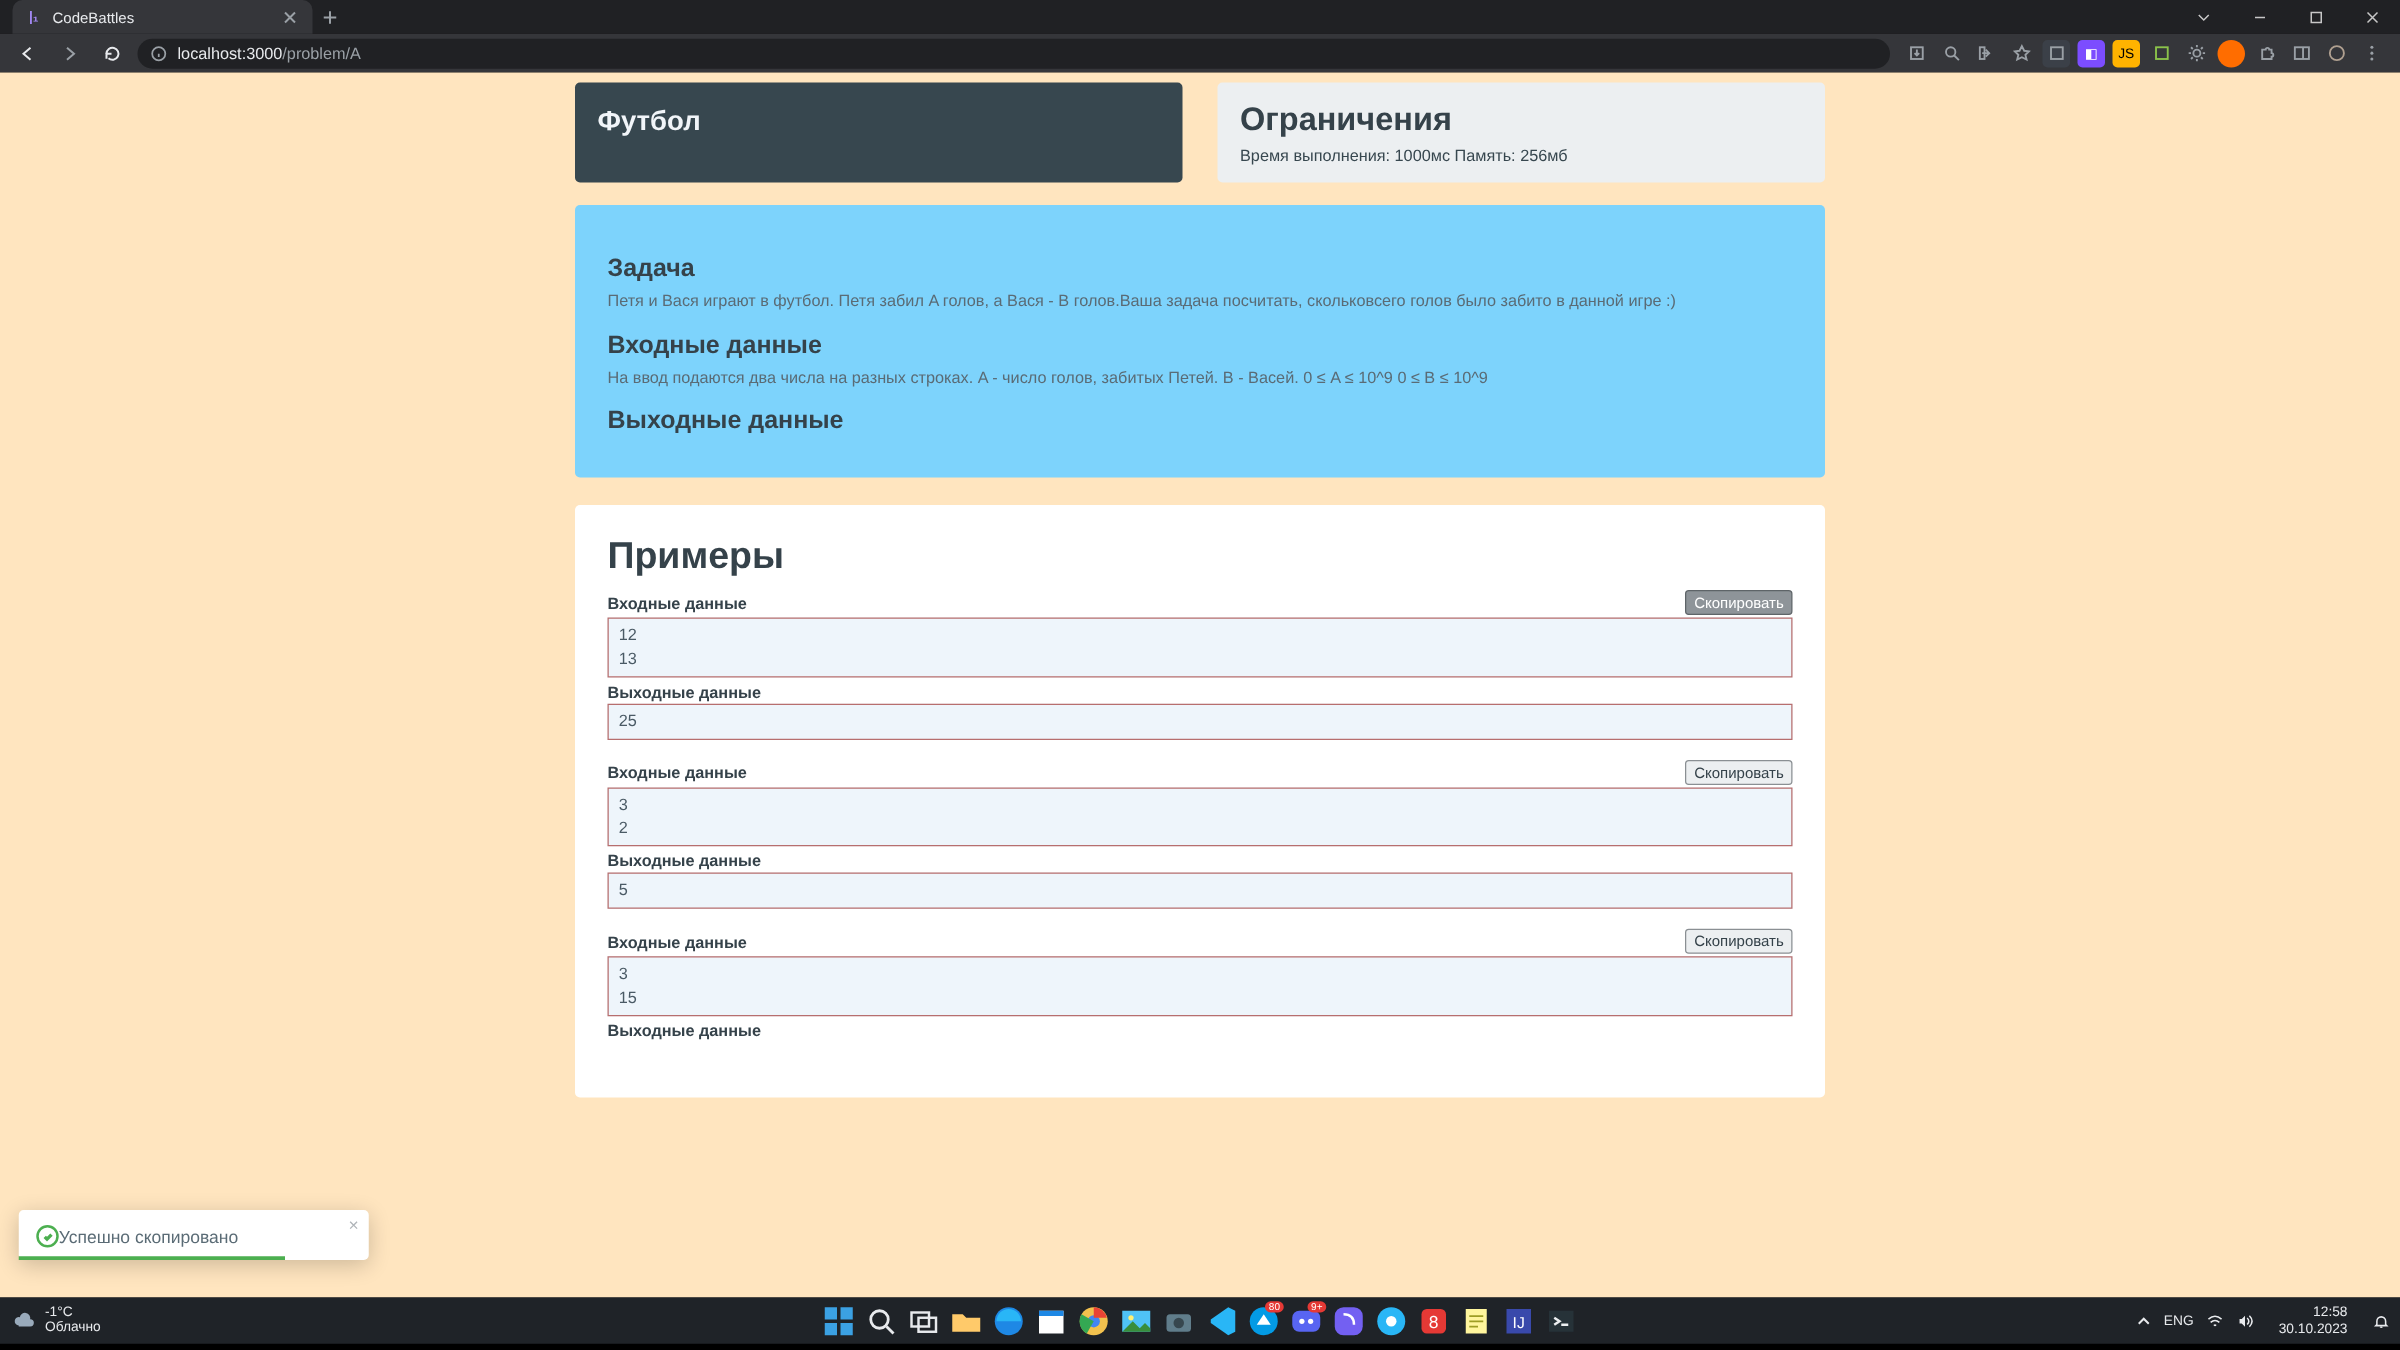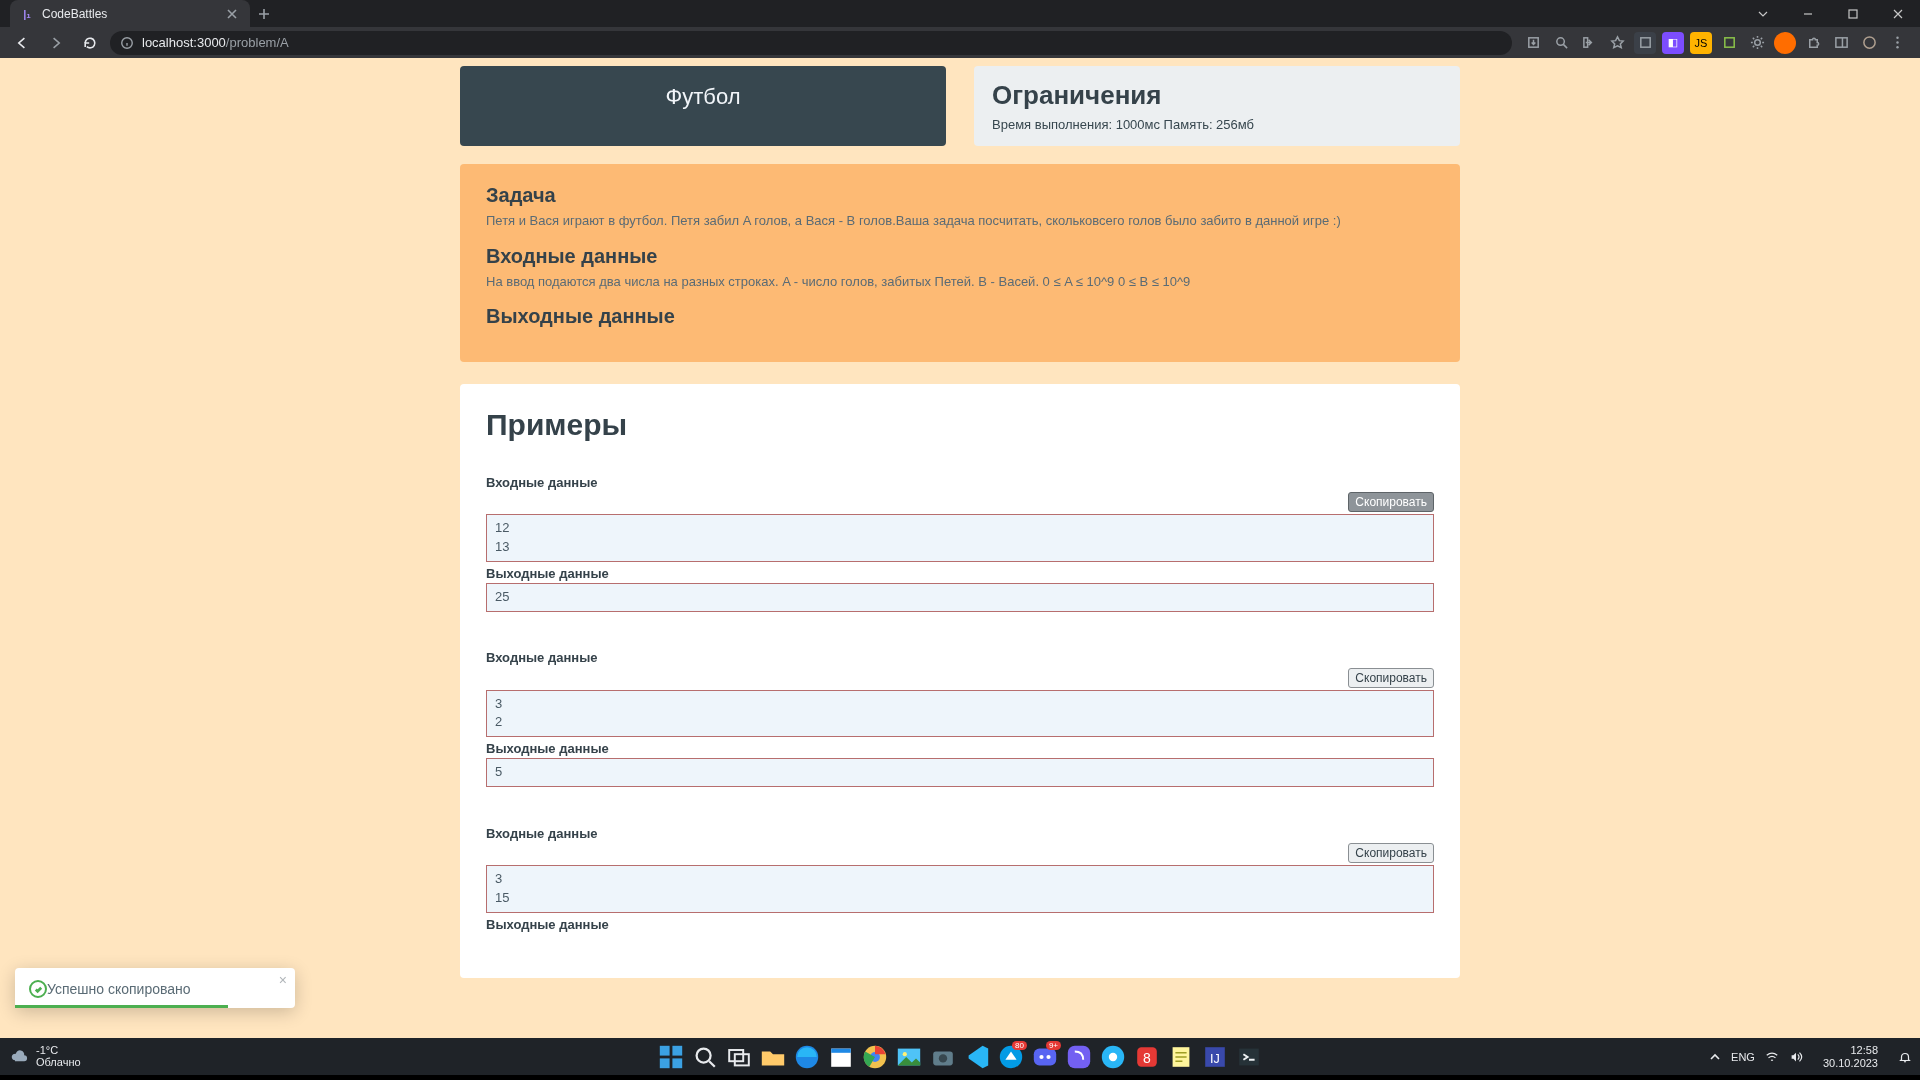--- a/index.html
+++ b/index.html
@@ -36,36 +36,36 @@
 .viewport::-webkit-scrollbar { width: 16px; }
 .viewport::-webkit-scrollbar-track { background: #f1f1f1; }
 .viewport::-webkit-scrollbar-thumb { background: #c1c1c1; border: 3px solid #f1f1f1; border-radius: 8px; }
 
 .page { width: 1000px; margin: 0 auto; padding-top: 8px; }
 .header-row { display: flex; gap: 28px; margin-bottom: 18px; }
 .card-dark { background: #37474f; color: #f1f5f9; border-radius: 4px; padding: 14px 18px; }
 .card-light { background: #eceff1; border-radius: 4px; padding: 14px 18px; color: #35424a; }
 .task-card { flex: 0 0 486px; }
 .task-card h1 { font-size: 26px; font-weight: 600; }
-.task-card h2 { font-size: 22px; font-weight: 400; margin-top: 4px; text-align: center; }
+.task-card h2 { font-size: 22px; font-weight: 700; margin-top: 4px; }
 .limits-card { flex: 1; }
 .limits-card h1 { font-size: 26px; font-weight: 600; color: #35424a; margin-bottom: 6px; }
 .limits-card p { font-size: 13px; color: #37474f; }
 
-.body-card { background: #fdba74; border-radius: 4px; padding: 20px 26px 30px; margin-bottom: 22px; }
+.body-card { background: #7dd3fc; border-radius: 4px; padding: 40px 26px 30px; margin-bottom: 22px; }
 .body-card h3 { font-size: 20px; font-weight: 600; color: #35424a; margin-top: 14px; margin-bottom: 4px; }
 .body-card h3:first-child { margin-top: 0; }
 .body-card p { font-size: 13px; color: #5a6b75; line-height: 1.5; }
 
 .examples-card { background: #fff; border-radius: 4px; padding: 24px 26px 30px; }
 .examples-card h1 { font-size: 30px; font-weight: 600; color: #35424a; margin-bottom: 10px; }
 .ex-block { margin-bottom: 16px; }
 .ex-header { display: flex; align-items: center; justify-content: space-between; margin-top: 4px; margin-bottom: 2px; }
 .ex-header span { font-size: 13px; font-weight: 600; color: #35424a; }
-.copy-btn { font-size: 12px; padding: 2px 6px; background: #eceff1; border: 1px solid #8a8f93; border-radius: 3px; cursor: pointer; color: #35424a; margin-top: 40px; }
+.copy-btn { font-size: 12px; padding: 2px 6px; background: #eceff1; border: 1px solid #8a8f93; border-radius: 3px; cursor: pointer; color: #35424a; }
 .copy-btn.pressed { background: #8e9499; color: #fff; border-color: #5e6468; }
 .io-box { border: 1px solid #b76e6e; background: #eef5fb; padding: 4px 8px; font-size: 13px; color: #4a5a65; white-space: pre-line; line-height: 1.45; margin-bottom: 4px; }
 
 
 .toast { position: absolute; left: 15px; bottom: 30px; width: 280px; background: #fff; border-radius: 4px; box-shadow: 0 4px 18px rgba(0,0,0,0.2); padding: 12px 14px 10px; }
 .toast-body { display: flex; align-items: center; font-size: 14px; color: #5a6b75; }
 .toast-check { width: 18px; height: 18px; border-radius: 50%; border: 2px solid #4caf50; display: flex; align-items: center; justify-content: center; }
 .toast-check svg { width: 9px; height: 9px; stroke: #4caf50; stroke-width: 3; fill: none; }
 .toast-close { position: absolute; top: 4px; right: 8px; color: #b0b5b9; font-size: 14px; cursor: pointer; }
 .toast-bar { position: absolute; left: 0; bottom: 0; height: 3px; width: 76%; background: #4caf50; }

